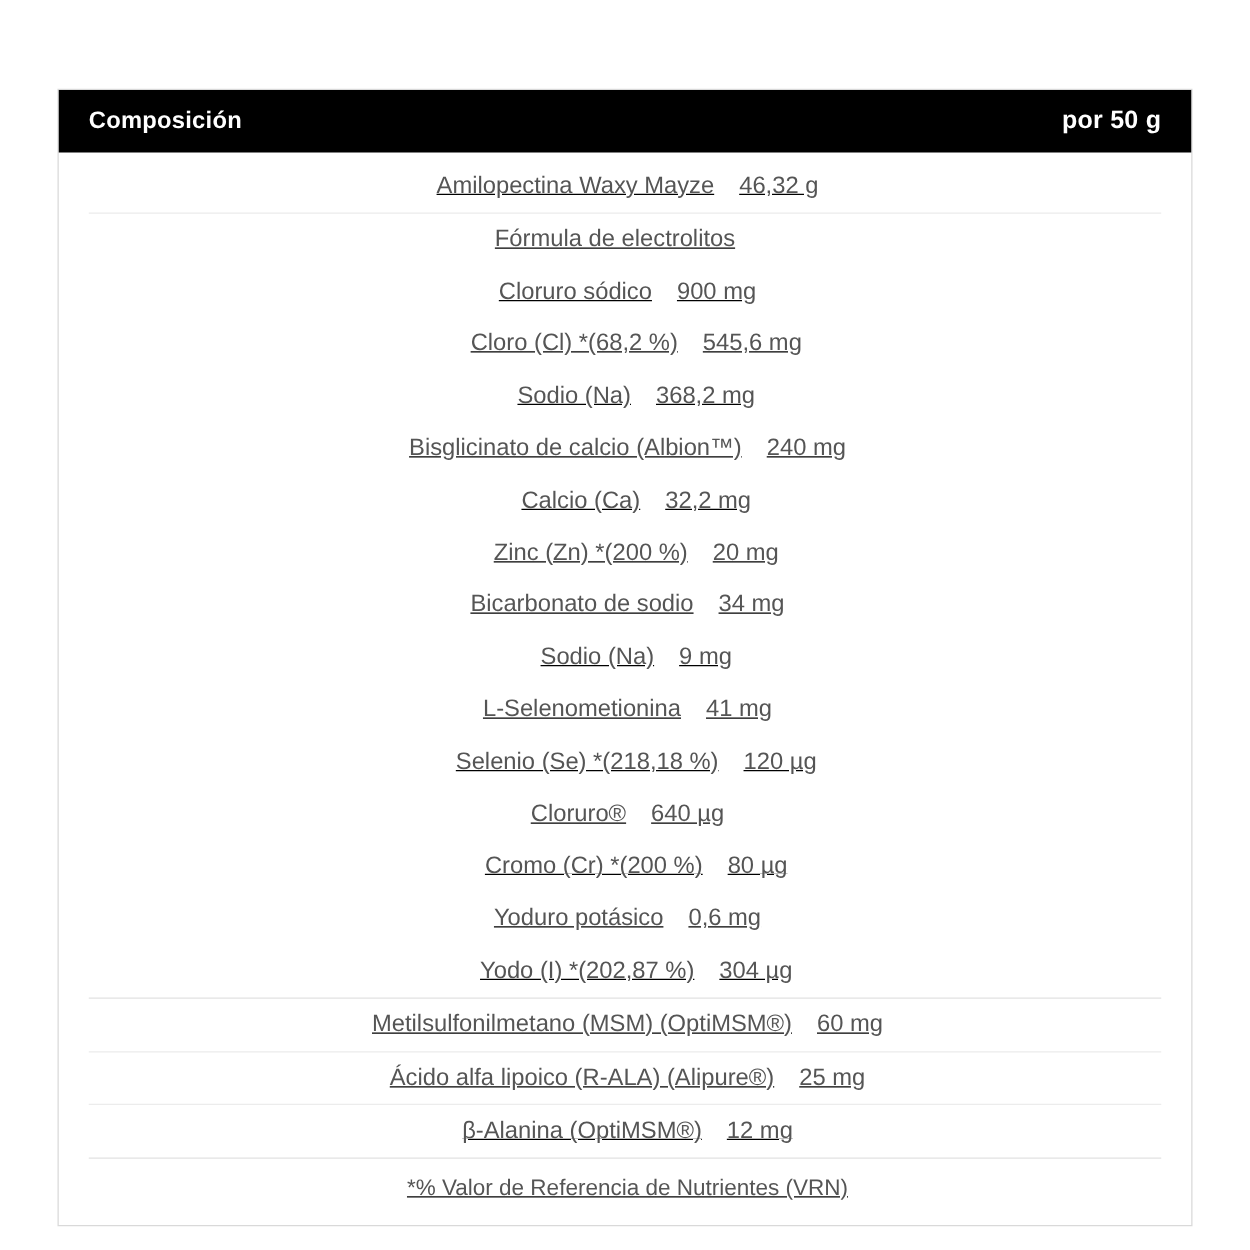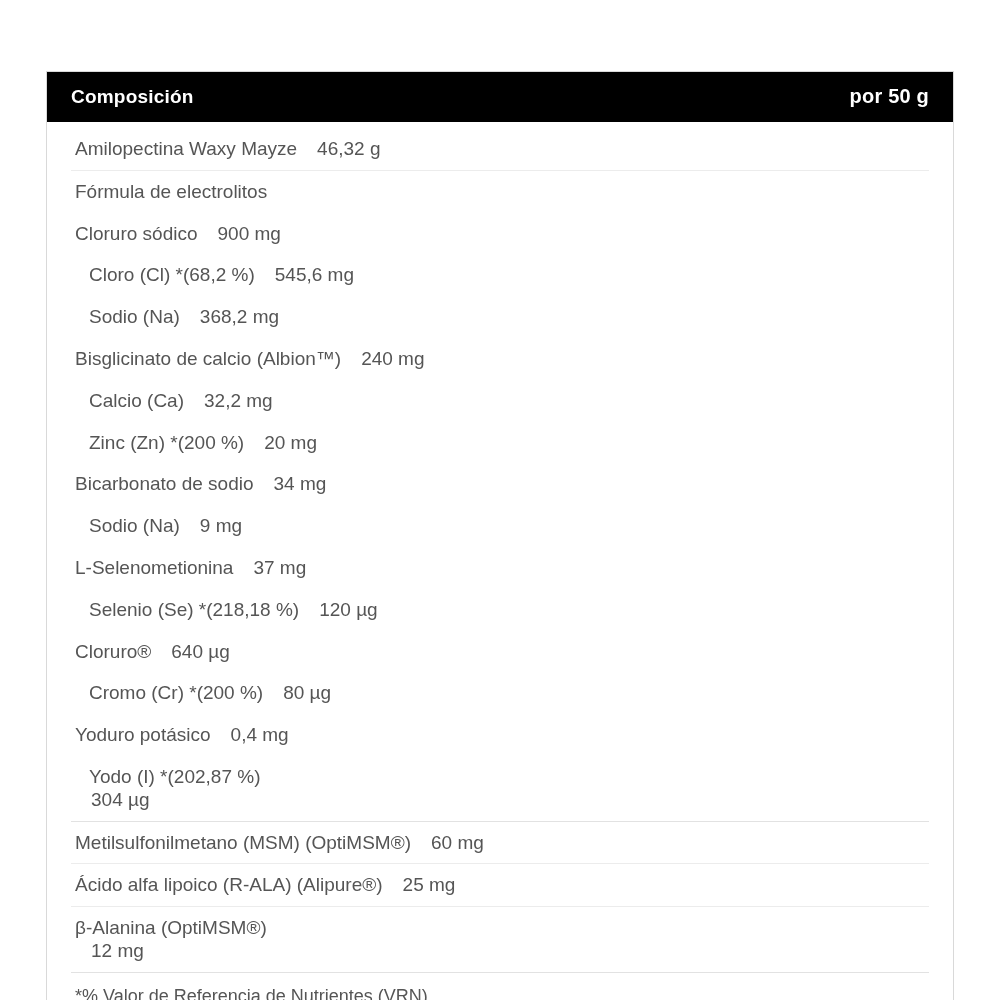--- a/index.html
+++ b/index.html
@@ -52,24 +52,25 @@
   }
 
   .table-body {
     padding: 6px 24px 10px 24px;
     box-sizing: border-box;
   }
 
   .row {
     display: flex;
     align-items: baseline;
-    justify-content: flex-start;
+    justify-content: center;
     padding: 10px 0 9px 0;
     border-bottom: 1px solid #ececec;
     box-sizing: border-box;
+    text-decoration: underline;
   }
 
   .row:last-child {
     border-bottom: none;
   }
 
   .row.no-line {
     border-bottom: none;
   }
 
@@ -98,21 +99,20 @@
     border-bottom: none;
   }
 
   .row.footnote .label {
     font-size: 18px;
     color: #555555;
   }
 
   .sep-strong {
     border-bottom: 1px solid #e2e2e2;
-    flex-direction: column;
   }
 </style>
 </head>
 <body>
 
 <div class="page">
 
   <div class="table-card">
 
     <div class="table-header">
@@ -168,41 +168,41 @@
         <div class="value">34 mg</div>
       </div>
 
       <div class="row no-line">
         <div class="label indent-1">Sodio (Na)</div>
         <div class="value">9 mg</div>
       </div>
 
       <div class="row no-line">
         <div class="label indent-0">L-Selenometionina</div>
-        <div class="value">37 mg</div>
+        <div class="value">41 mg</div>
       </div>
 
       <div class="row no-line">
         <div class="label indent-1">Selenio (Se) *(218,18 %)</div>
         <div class="value">120 µg</div>
       </div>
 
       <div class="row no-line">
         <div class="label indent-0">Cloruro®</div>
         <div class="value">640 µg</div>
       </div>
 
       <div class="row no-line">
         <div class="label indent-1">Cromo (Cr) *(200 %)</div>
         <div class="value">80 µg</div>
       </div>
 
       <div class="row no-line">
         <div class="label indent-0">Yoduro potásico</div>
-        <div class="value">0,4 mg</div>
+        <div class="value">0,6 mg</div>
       </div>
 
       <div class="row sep-strong">
         <div class="label indent-1">Yodo (I) *(202,87 %)</div>
         <div class="value">304 µg</div>
       </div>
 
       <div class="row">
         <div class="label indent-0">Metilsulfonilmetano (MSM) (OptiMSM®)</div>
         <div class="value">60 mg</div>

